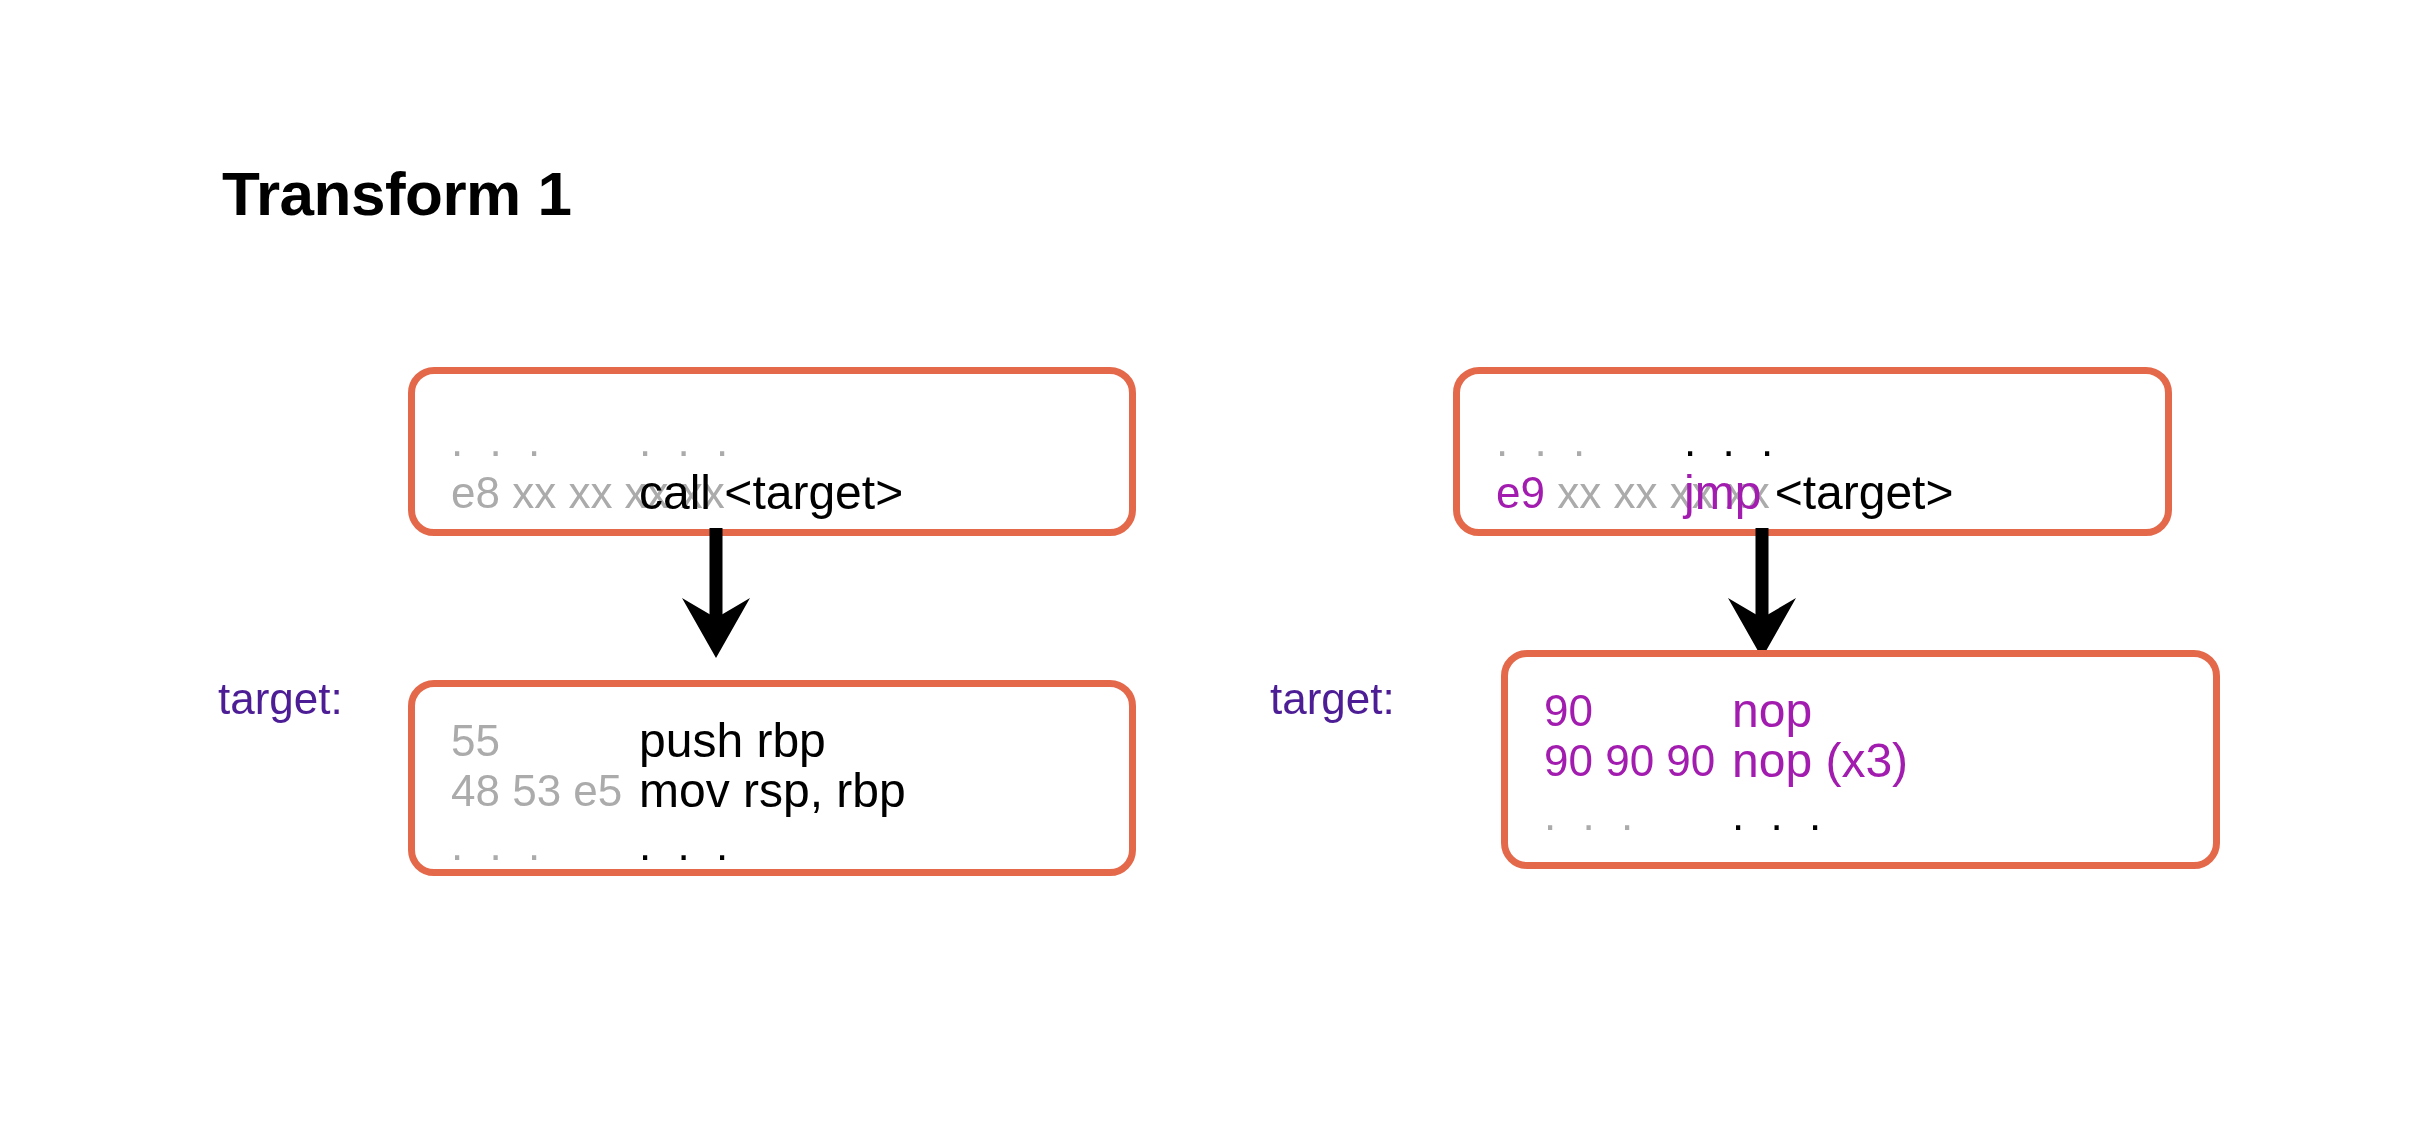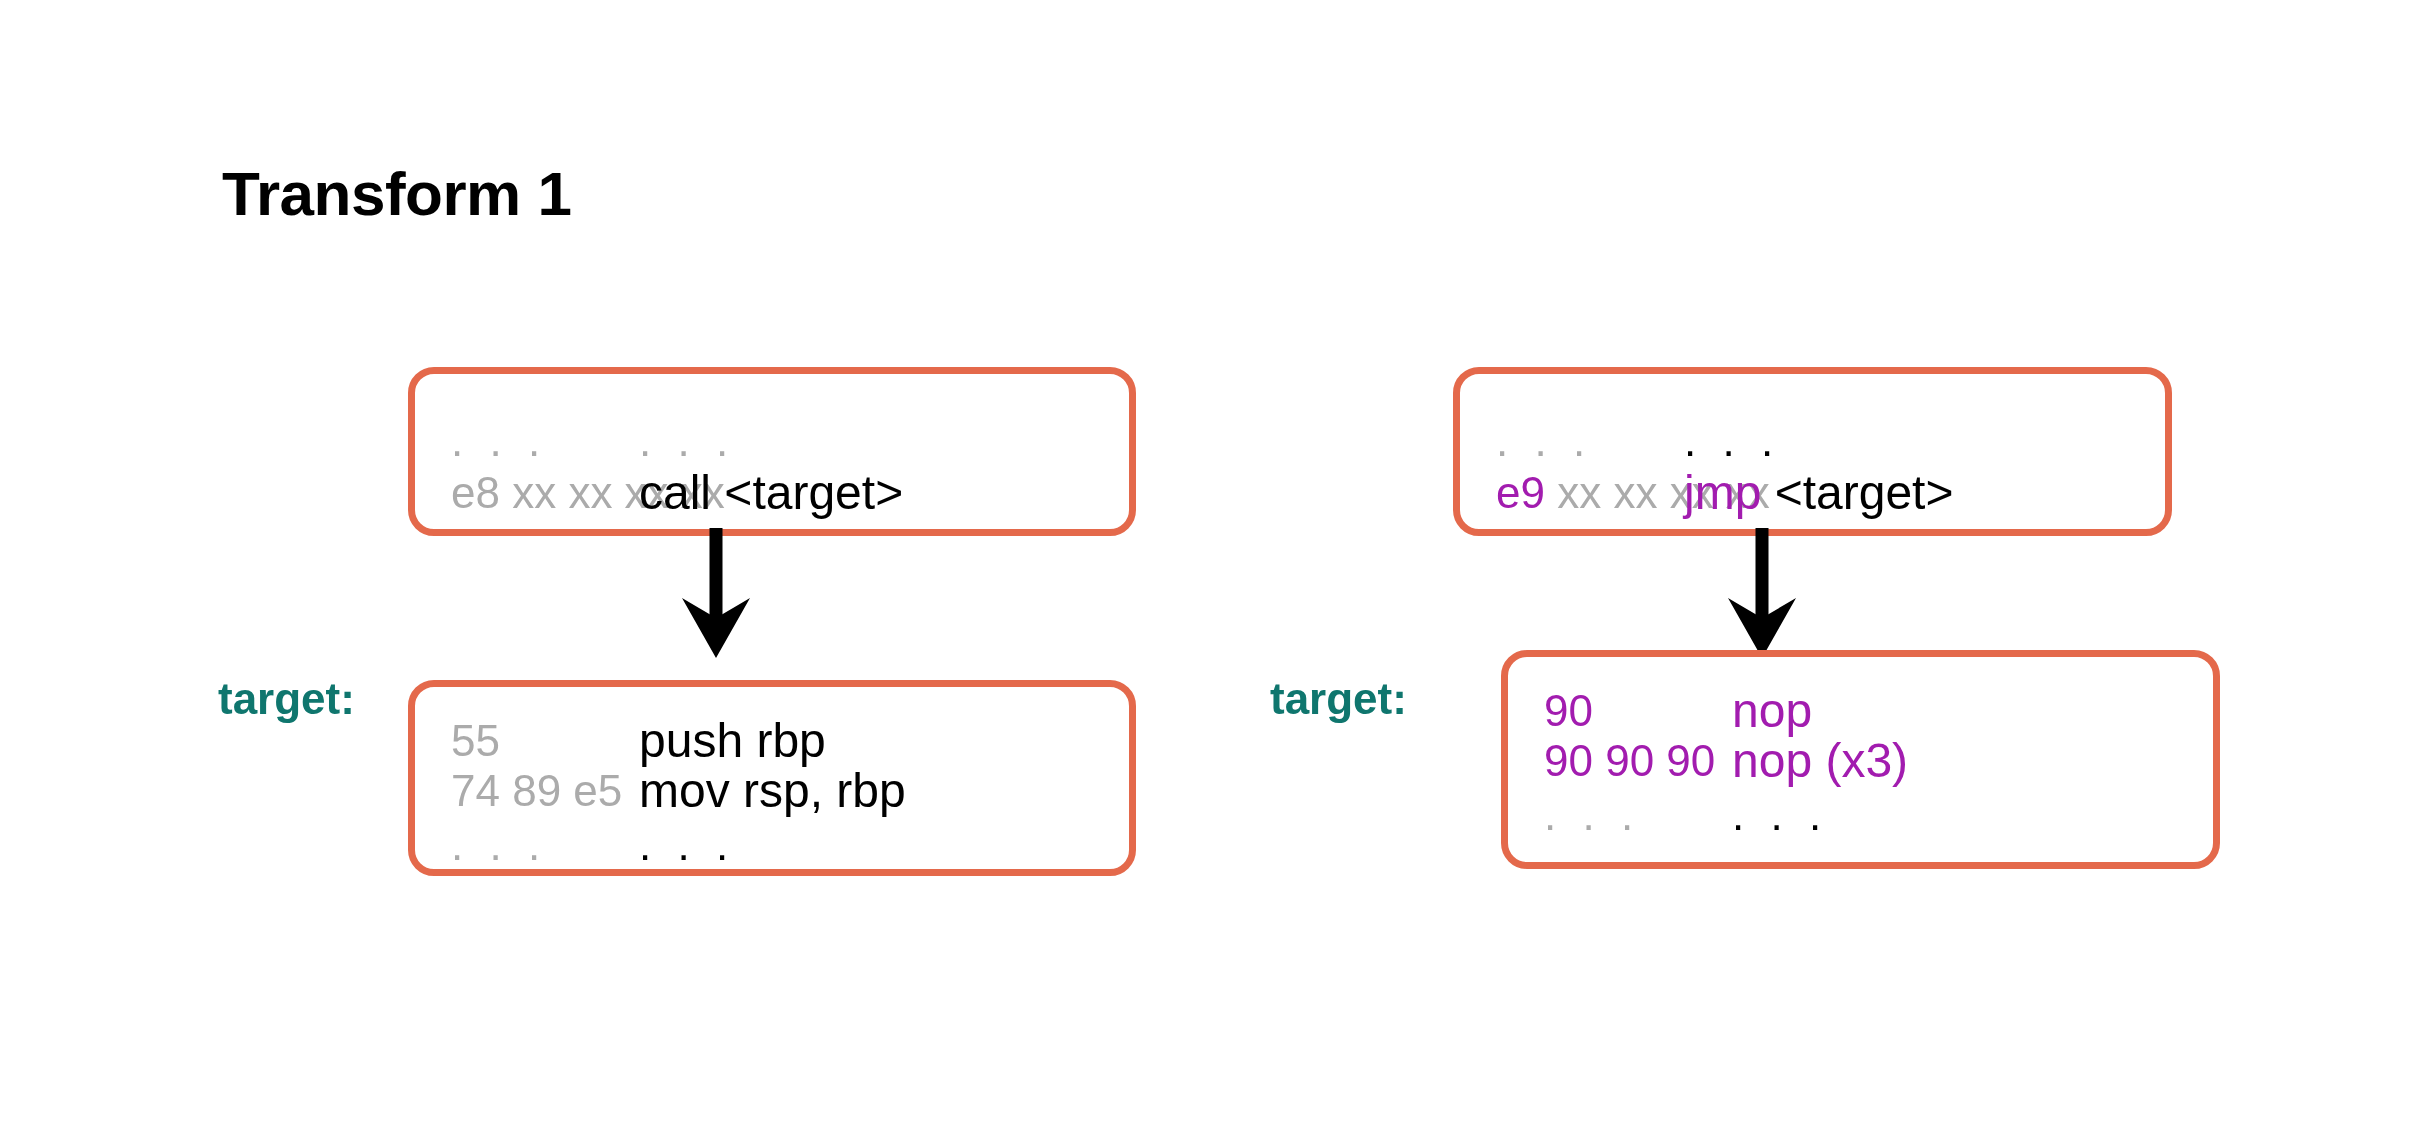--- a/index.html
+++ b/index.html
@@ -113,22 +113,22 @@
 
   
   .c-gray   { color: #ABABAB; }
   .c-black  { color: #000000; }
   .c-orange { color: #a21caf; }
 
   
   .target-label {
     position: absolute;
     font-size: 44px;
-    font-weight: 700;
-    color: #0f766e;
+    font-weight: 400;
+    color: #4c1d95;
     white-space: nowrap;
     left: 218px;
     top: 674px;
   }
   .panel.right .target-label {
     left: 226px;
     top: 674px;
   }
 
   
@@ -174,21 +174,21 @@
 
     <div class="target-label">target:</div>
 
     <div class="code-box bottom">
       <div class="rows">
         <div class="code-row" style="top:54px;">
           <span class="col-bytes c-gray">55</span>
           <span class="col-asm c-black">push rbp</span>
         </div>
         <div class="code-row" style="top:104px;">
-          <span class="col-bytes c-gray">74 89 e5</span>
+          <span class="col-bytes c-gray">48 53 e5</span>
           <span class="col-asm c-black">mov rsp, rbp</span>
         </div>
         <div class="code-row" style="top:158px;">
           <span class="col-bytes ellipsis c-gray">. . .</span>
           <span class="col-asm ellipsis c-black">. . .</span>
         </div>
       </div>
     </div>
   </div>
 

